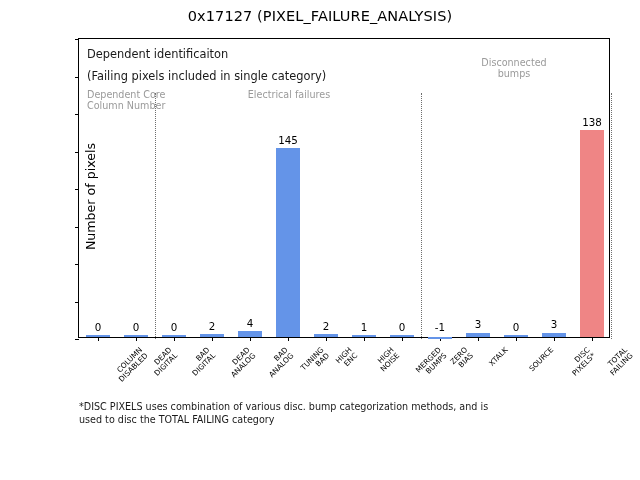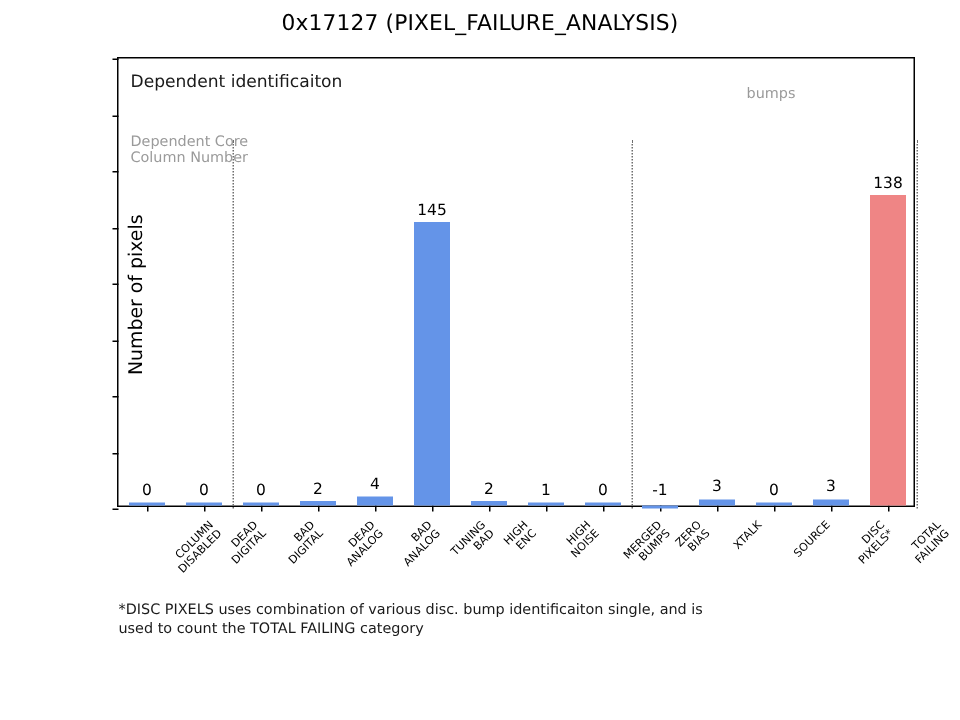--- a/index.html
+++ b/index.html
@@ -247,31 +247,34 @@
         <div class="bar" style="left: 501.22px; width: 23.56px; height: 207px; bottom: 0px; background: rgb(239, 133, 133);"></div>
         <div class="bar-value" style="left: 491px; width: 44px; bottom: 210px;">138</div>
       </div>
     <div id="dividers-layer">
         <div class="divider" style="left: 76px; top: 54px; height: 246px;"></div>
         <div class="divider" style="left: 342px; top: 54px; height: 246px;"></div>
         <div class="divider" style="left: 532px; top: 54px; height: 246px;"></div>
       </div>
 
     <div class="annot-head" style="left:8px; top:8px;">Dependent identificaiton</div>
+    <div class="annot-head" style="left:8px; top:30px;">(Failing pixels included in single category)</div>
 
     <div class="annot-group" style="left:8px; top:50px;">
       <div>Dependent Core</div>
       <div>Column Number</div>
     </div>
 
+    <div class="annot-group annot-center" style="left:140px; top:50px; width:140px;">Electrical failures</div>
 
     <div class="annot-group annot-center" style="left:370px; top:18px; width:130px;">
+      <div>Disconnected</div>
       <div>bumps</div>
     </div>
 
   </div>
 
   <div id="footnote">
-    <div>*DISC PIXELS uses combination of various disc. bump identificaiton single, and is</div>
-    <div>used to count the TOTAL FAILING category</div>
+    <div>*DISC PIXELS uses combination of various disc. bump categorization methods, and is</div>
+    <div>used to disc the TOTAL FAILING category</div>
   </div>
 
 </div>
 
 </body></html>

